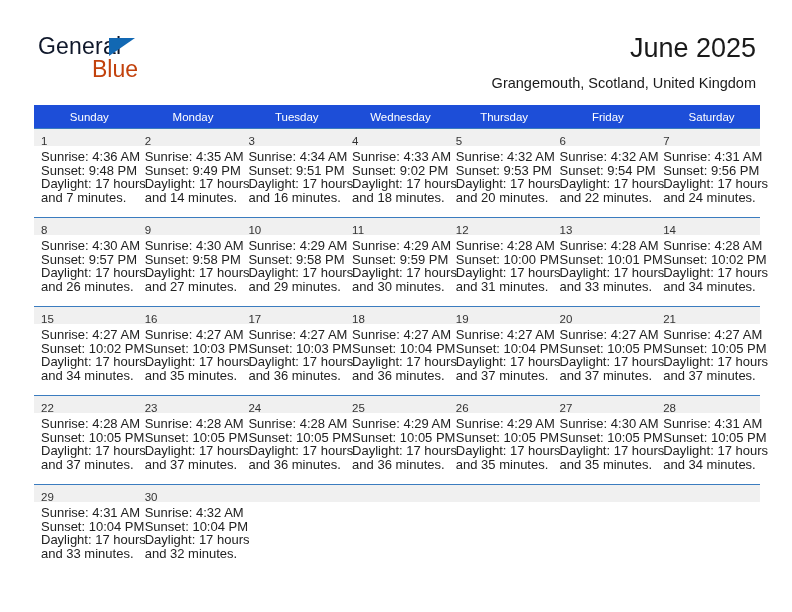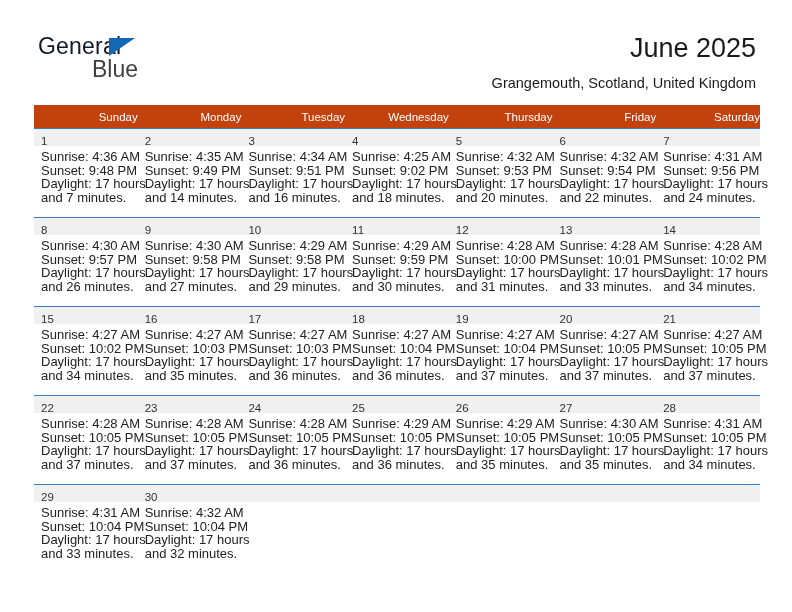--- a/index.html
+++ b/index.html
@@ -52,21 +52,21 @@
     width: 0;
     height: 0;
     border-left: 26px solid #1268b3;
     border-bottom: 18px solid transparent;
   }
   .logo-blue {
     position: absolute;
     left: 54px;
     top: 23px;
     font-size: 23px;
-    color: #404040;
+    color: #c2410c;
     font-family: "Liberation Sans", sans-serif;
   }
   .title {
     position: absolute;
     right: 36px;
     top: 33px;
     font-size: 27px;
     color: #1a1a1a;
     text-align: right;
     white-space: nowrap;
@@ -89,25 +89,25 @@
     left: 34px;
     top: 105px;
     width: 726px;
   }
   table.cal {
     border-collapse: collapse;
     width: 726px;
     table-layout: fixed;
   }
   table.cal th {
-    background: #c2410c;
+    background: #1d4ed8;
     color: #ffffff;
     font-size: 11.5px;
     font-weight: normal;
-    text-align: right;
+    text-align: center;
     padding: 5px 0 5px 7px;
     height: 13px;
     border: none;
   }
   td.day {
     vertical-align: top;
     padding: 0;
     border: none;
     border-top: 1px solid #3b7cbf;
     height: 88px;
@@ -193,21 +193,21 @@
               <div class="info">
                 <div>Sunrise: 4:34 AM</div>
                 <div>Sunset: 9:51 PM</div>
                 <div>Daylight: 17 hours</div>
                 <div>and 16 minutes.</div>
               </div>
             </td>
             <td class="day">
               <div class="daynum-band"><span class="daynum">4</span></div>
               <div class="info">
-                <div>Sunrise: 4:25 AM</div>
+                <div>Sunrise: 4:33 AM</div>
                 <div>Sunset: 9:02 PM</div>
                 <div>Daylight: 17 hours</div>
                 <div>and 18 minutes.</div>
               </div>
             </td>
             <td class="day">
               <div class="daynum-band"><span class="daynum">5</span></div>
               <div class="info">
                 <div>Sunrise: 4:32 AM</div>
                 <div>Sunset: 9:53 PM</div>

